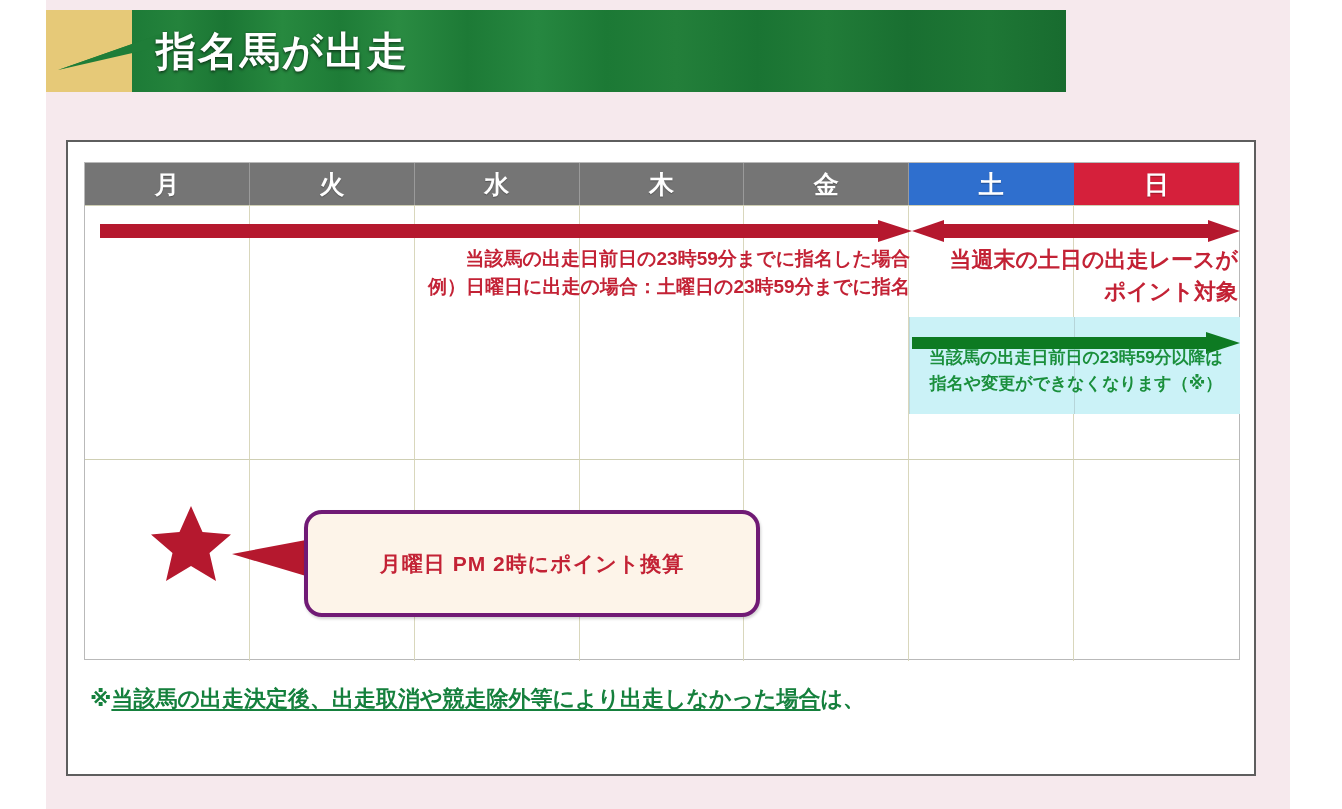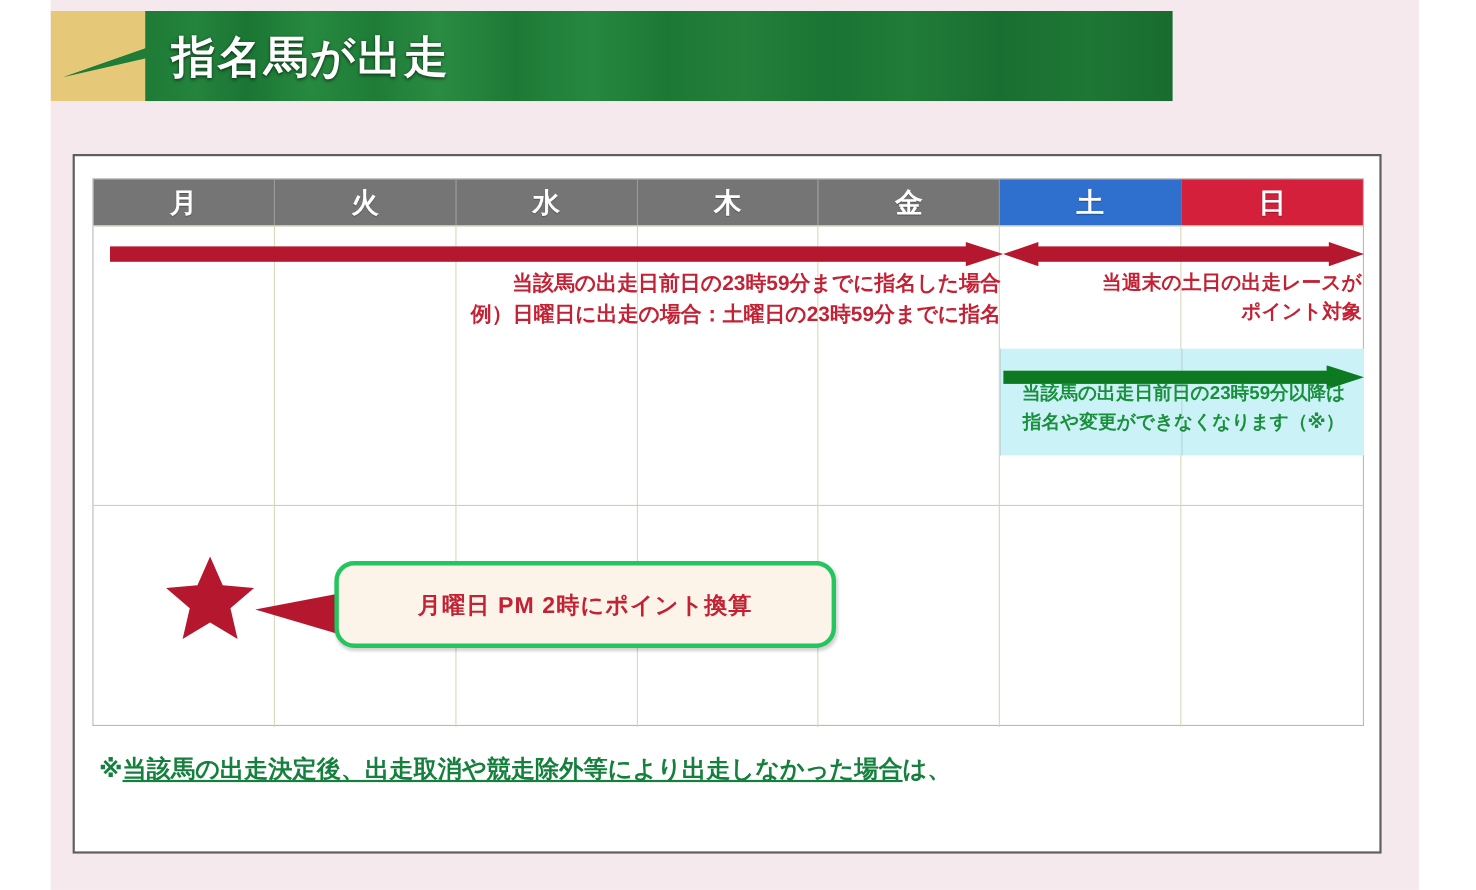--- a/index.html
+++ b/index.html
@@ -169,21 +169,21 @@
   }
   #txt-left {
     left: 16px;
     top: 83px;
     width: 810px;
   }
   #txt-weekend {
     left: 828px;
     top: 82px;
     width: 326px;
-    font-size: 18px;
+    font-size: 22px;
   }
   #txt-green {
     position: absolute;
     left: 830px;
     top: 183px;
     width: 324px;
     color: #1a8f3c;
     font-weight: bold;
     font-size: 17px;
     line-height: 1.55;
@@ -204,23 +204,23 @@
   #callout {
     position: absolute;
     left: 210px;
     top: 348px;
     width: 466px;
     height: 96px;
   }
   #callout-box {
     position: absolute;
     left: 10px; top: 0;
-    width: 456px; height: 79px;
+    width: 456px; height: 107px;
     background: #fdf4e9;
-    border: 4px solid #22c55e;
+    border: 4px solid #701a75;
     border-radius: 18px;
     box-sizing: border-box;
     display: flex;
     align-items: center;
     justify-content: center;
     box-shadow: 1px 2px 3px rgba(0,0,0,.18);
   }
   #callout-text {
     color: #c32235;
     font-size: 21px;

